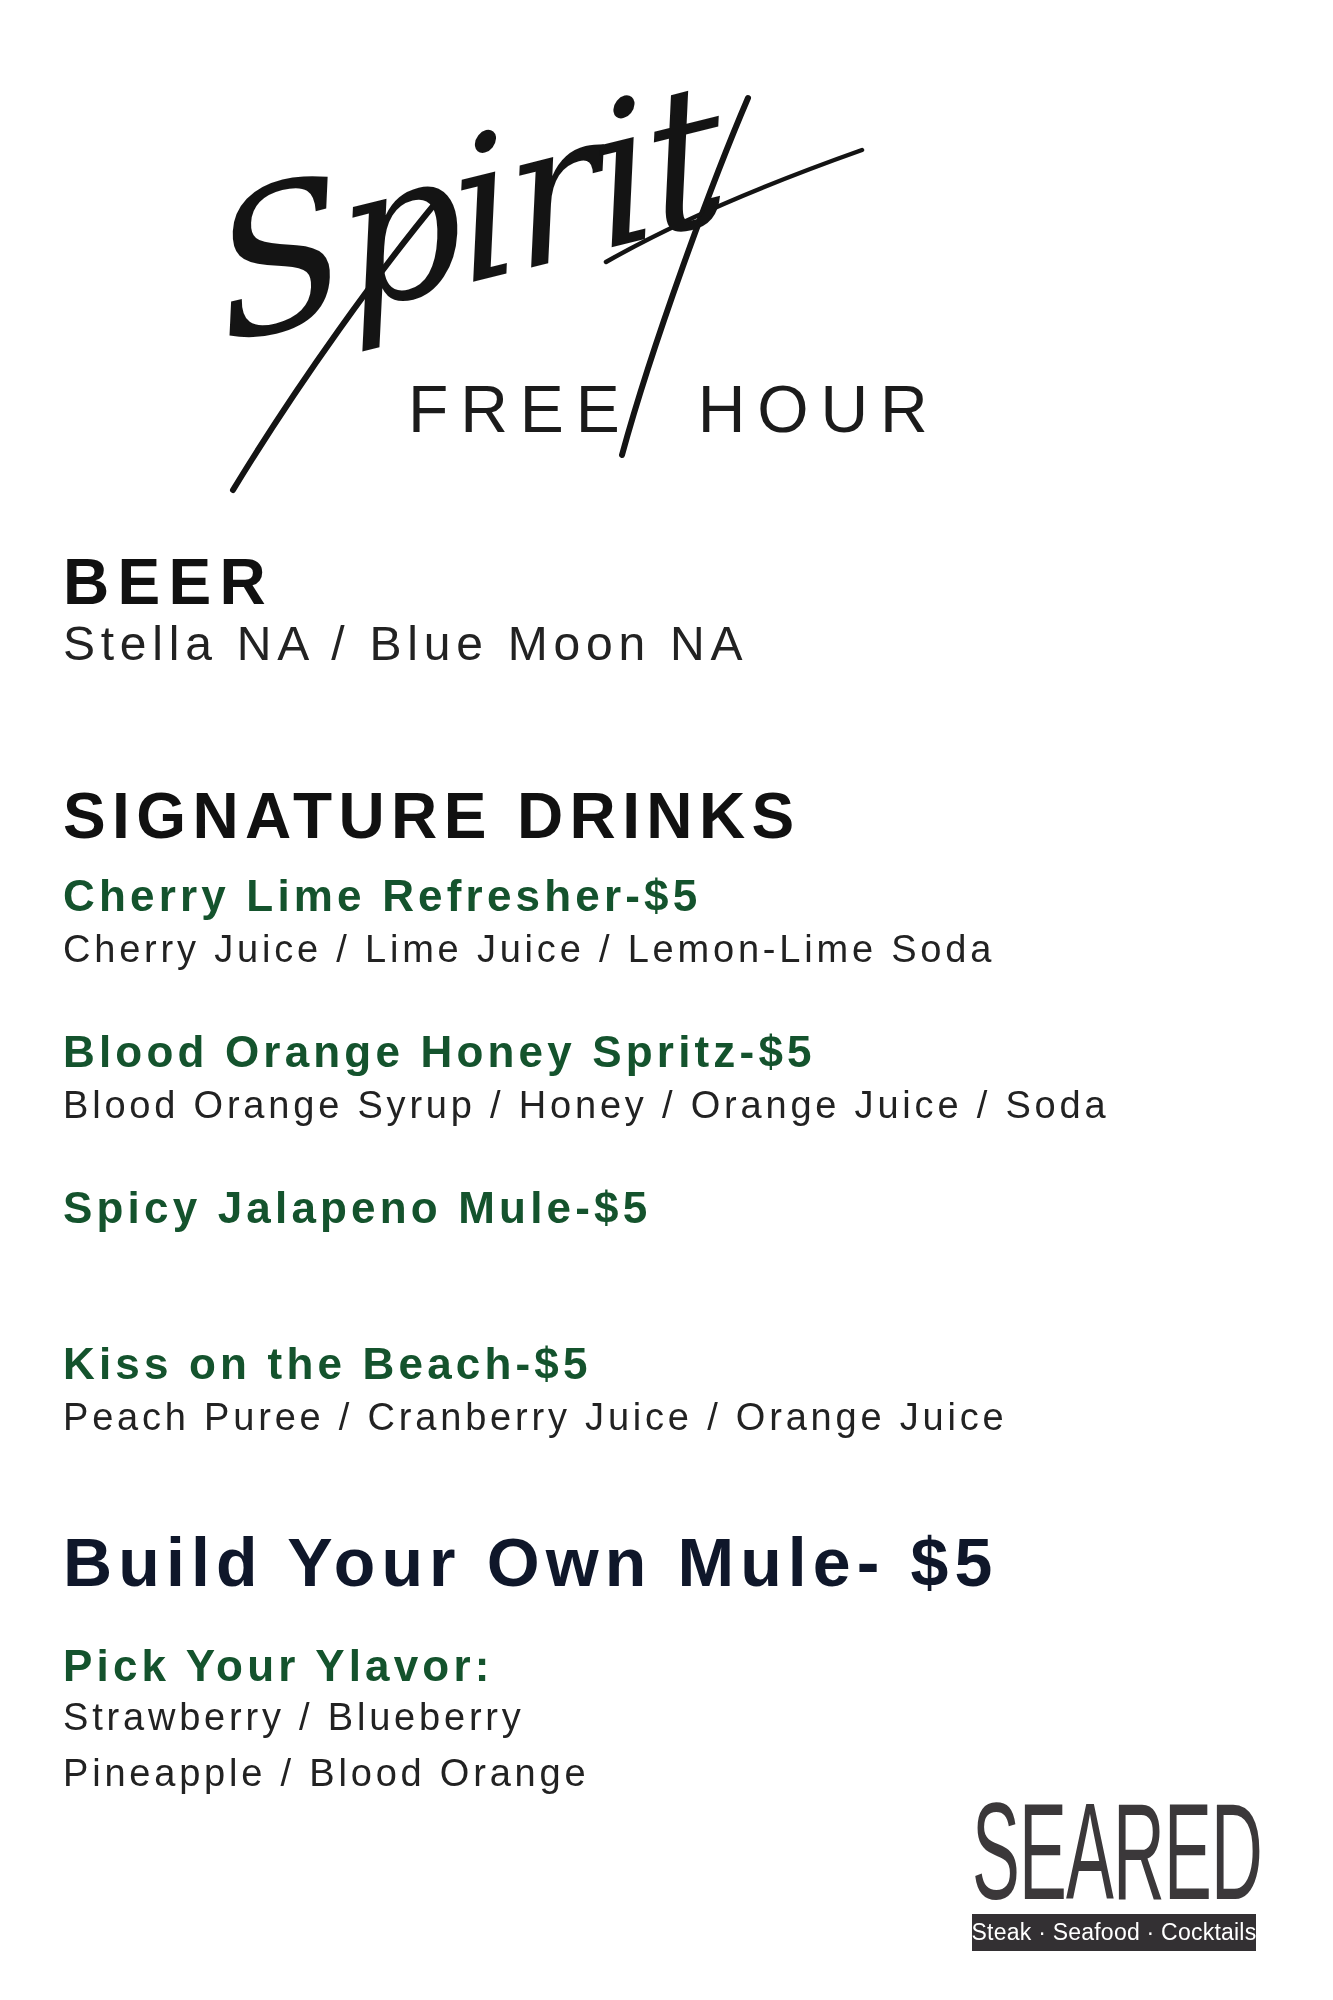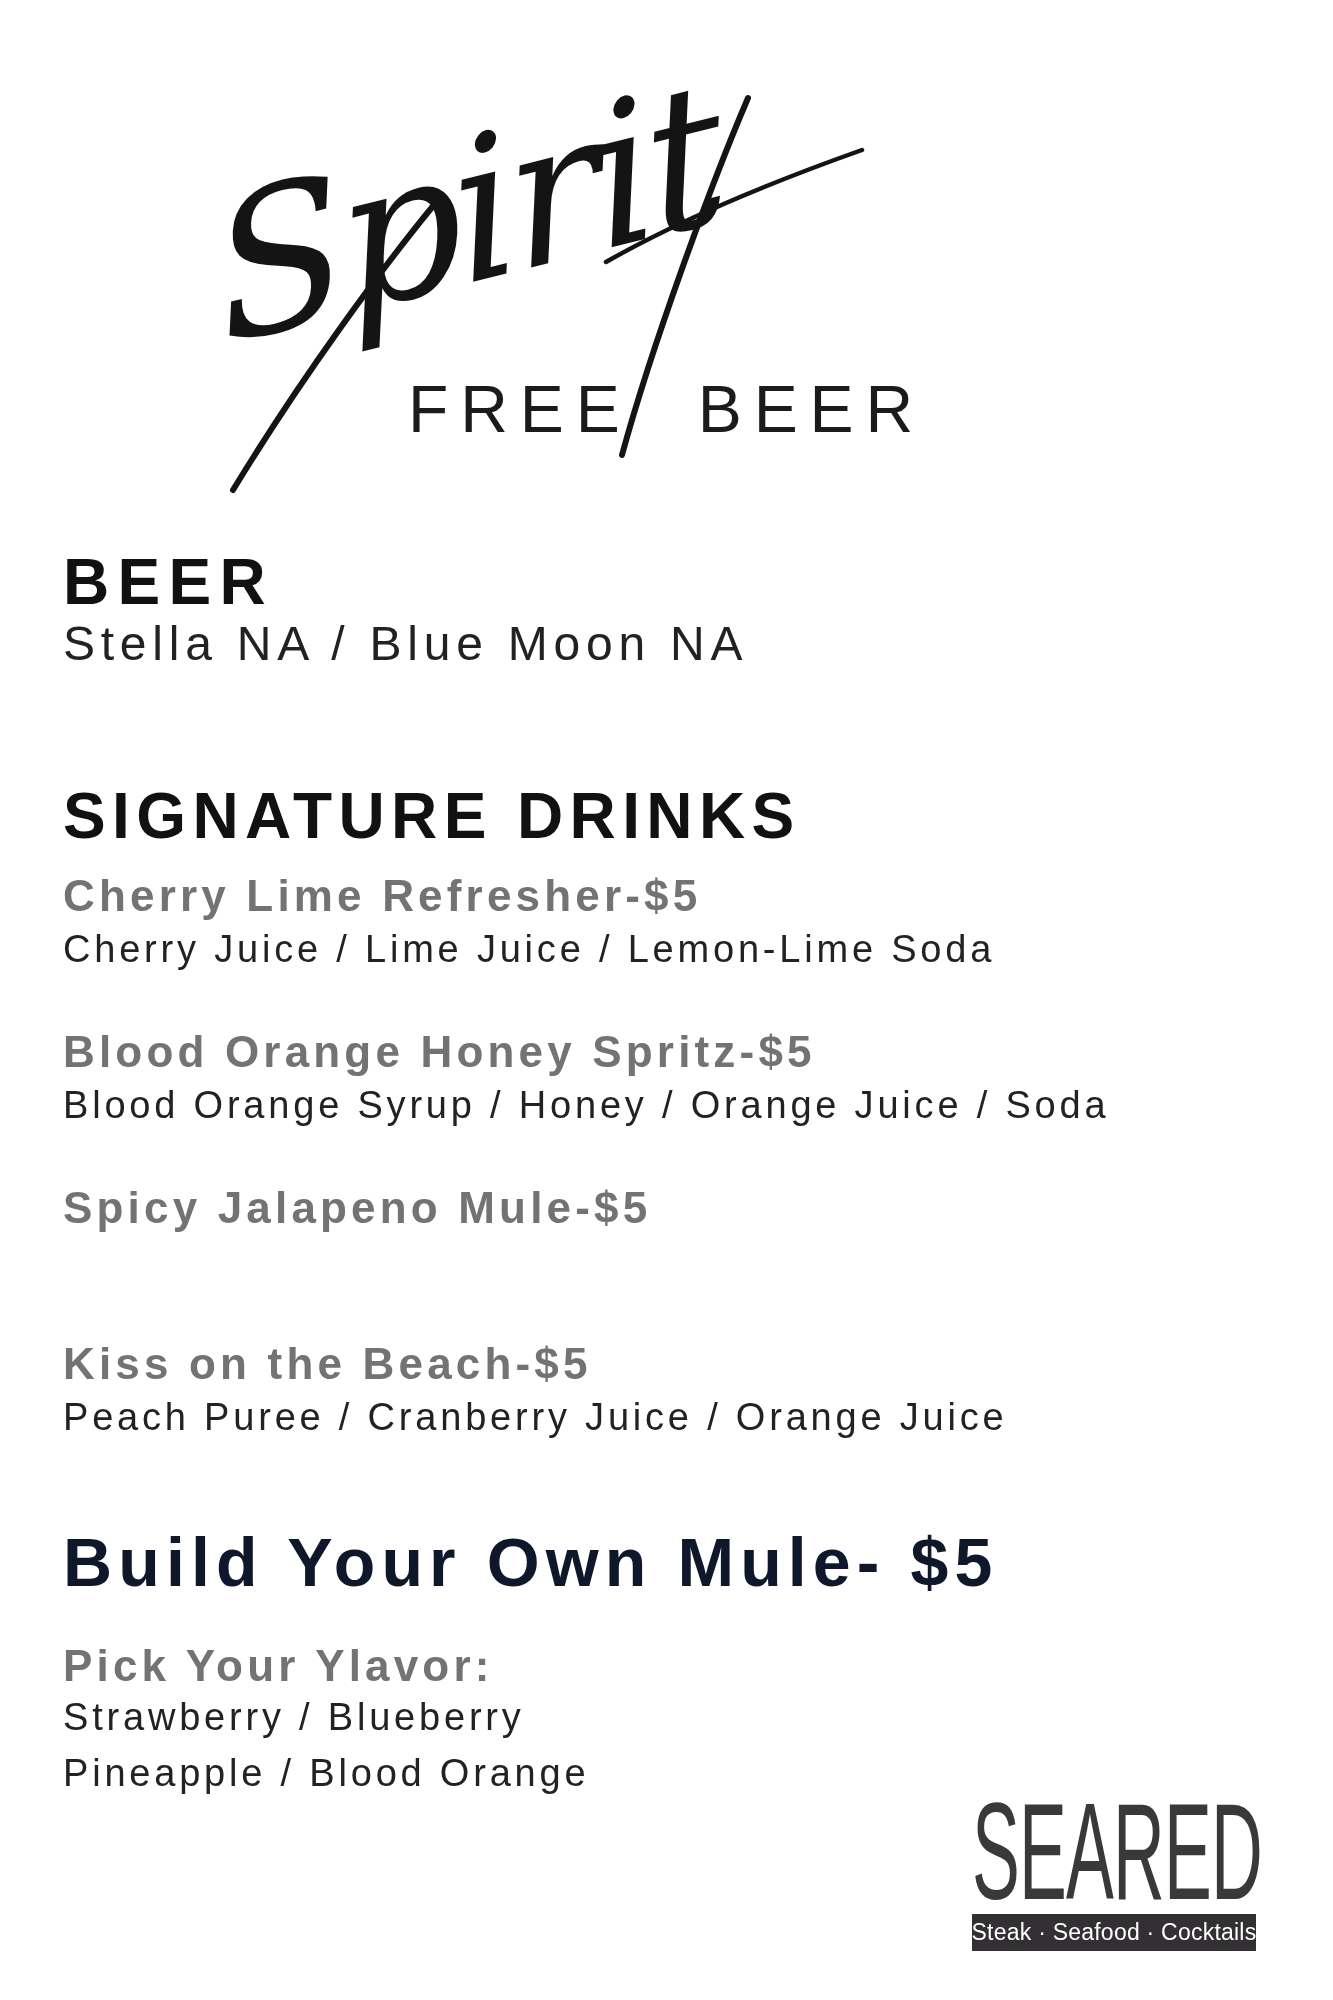--- a/index.html
+++ b/index.html
@@ -61,21 +61,21 @@
     letter-spacing: 0.13em;
     line-height: 1;
     color: #111111;
   }
   .h1-wide { letter-spacing: 0.10em; text-align: center; }
   .item-title {
     font-size: 44px;
     font-weight: 700;
     letter-spacing: 0.095em;
     line-height: 1;
-    color: #737373;
+    color: #14532d;
   }
   .desc {
     font-size: 38px;
     font-weight: 400;
     letter-spacing: 0.10em;
     line-height: 1;
     color: #222222;
   }
   .desc-lg {
     font-size: 48px;
@@ -129,21 +129,21 @@
 <div class="canvas">
 
   <svg class="flourish" width="950" height="520" viewBox="0 0 950 520" aria-hidden="true">
     <path d="M233,490 C 300,380 380,270 438,200" fill="none" stroke="#141414" stroke-width="6" stroke-linecap="round"></path>
     <path d="M622,455 C 652,345 712,182 748,98" fill="none" stroke="#141414" stroke-width="6" stroke-linecap="round"></path>
     <path d="M606,262 C 690,214 800,172 862,150" fill="none" stroke="#141414" stroke-width="4.5" stroke-linecap="round"></path>
   </svg>
 
   <div class="script-word">Spirit</div>
 
-  <div class="free-hour">FREE BEER</div>
+  <div class="free-hour">FREE HOUR</div>
 
   <div class="abs h1" style="top:550px">BEER</div>
   <div class="abs desc desc-lg" style="top:620px">Stella NA / Blue Moon NA</div>
 
   <div class="abs h1 h1-wide" style="top:784px">SIGNATURE DRINKS</div>
 
   <div class="abs item-title" style="top:874px">Cherry Lime Refresher-$5</div>
   <div class="abs desc" style="top:930px">Cherry Juice / Lime Juice / Lemon-Lime Soda</div>
 
   <div class="abs item-title" style="top:1030px">Blood Orange Honey Spritz-$5</div>

